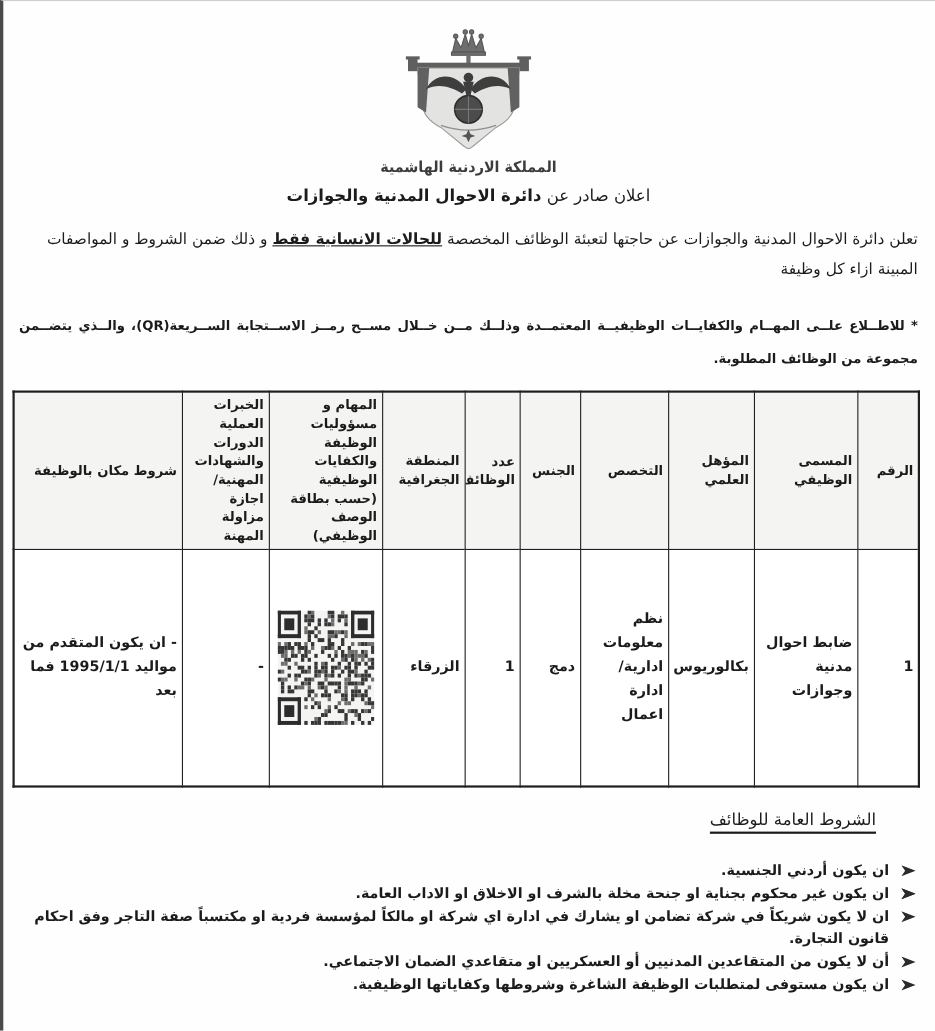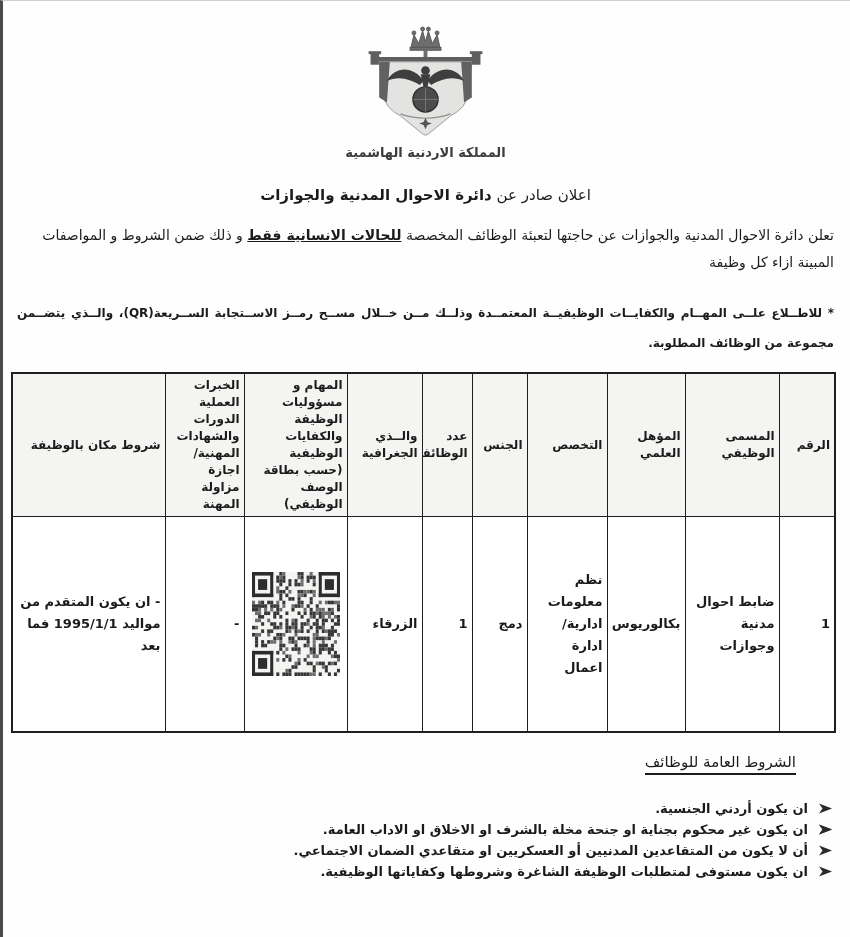--- a/index.html
+++ b/index.html
@@ -21,21 +21,21 @@
   .emblem{display:block;margin:0 auto;}
   .calligraphy{
     margin-top:2px;
     font-size:13px;font-weight:bold;
     letter-spacing:-1px;
     color:#3c3c3c;
     transform:scaleY(1.05);
   }
   
   .doc-title{
-    margin:26px 0 0 0;
+    margin:9px 0 0 0;
     text-align:center;
     font-size:15px;font-weight:normal;
   }
   .doc-title .bold{font-weight:bold;}
   
   .intro{
     margin:18px 2px 0 2px;
     font-size:14px;line-height:27px;
     text-align:right;
   }
@@ -170,21 +170,21 @@
       <col style="width:153px">
     </colgroup>
     <thead>
       <tr>
         <th>الرقم</th>
         <th>المسمى الوظيفي</th>
         <th>المؤهل العلمي</th>
         <th>التخصص</th>
         <th>الجنس</th>
         <th>عدد الوظائف</th>
-        <th>والــذي الجغرافية</th>
+        <th>المنطقة الجغرافية</th>
         <th>المهام و مسؤوليات الوظيفة والكفايات الوظيفية (حسب بطاقة الوصف الوظيفي)</th>
         <th>الخبرات العملية الدورات والشهادات المهنية/اجازة مزاولة المهنة</th>
         <th>شروط مكان بالوظيفة</th>
       </tr>
     </thead>
     <tbody>
       <tr>
         <td>1</td>
         <td>ضابط احوال مدنية وجوازات</td>
         <td>بكالوريوس</td>
@@ -542,20 +542,25 @@
       </li>
     <li>
       <svg class="arrow-ic" width="13" height="11" viewBox="0 0 13 11">
           <polygon points="0,0.5 13,5.5 0,10.5 3.5,5.5" fill="#2a2a2a"></polygon>
         </svg>
       <span>ان يكون غير محكوم بجناية او جنحة مخلة بالشرف او الاخلاق او الاداب العامة.</span></li>
     <li>
       <svg class="arrow-ic" width="13" height="11" viewBox="0 0 13 11">
           <polygon points="0,0.5 13,5.5 0,10.5 3.5,5.5" fill="#2a2a2a"></polygon>
         </svg>
+      <span>ان لا يكون شريكاً في شركة تضامن او يشارك في ادارة اي شركة او مالكاً لمؤسسة فردية او مكتسباً صفة التاجر وفق احكام قانون التجارة.</span></li>
+    <li>
+      <svg class="arrow-ic" width="13" height="11" viewBox="0 0 13 11">
+          <polygon points="0,0.5 13,5.5 0,10.5 3.5,5.5" fill="#2a2a2a"></polygon>
+        </svg>
       <span>أن لا يكون من المتقاعدين المدنيين أو العسكريين او متقاعدي الضمان الاجتماعي.</span></li>
     <li>
       <svg class="arrow-ic" width="13" height="11" viewBox="0 0 13 11">
           <polygon points="0,0.5 13,5.5 0,10.5 3.5,5.5" fill="#2a2a2a"></polygon>
         </svg>
       <span>ان يكون مستوفى لمتطلبات الوظيفة الشاغرة وشروطها وكفاياتها الوظيفية.</span></li>
   </ul>
 
 </div>
 

